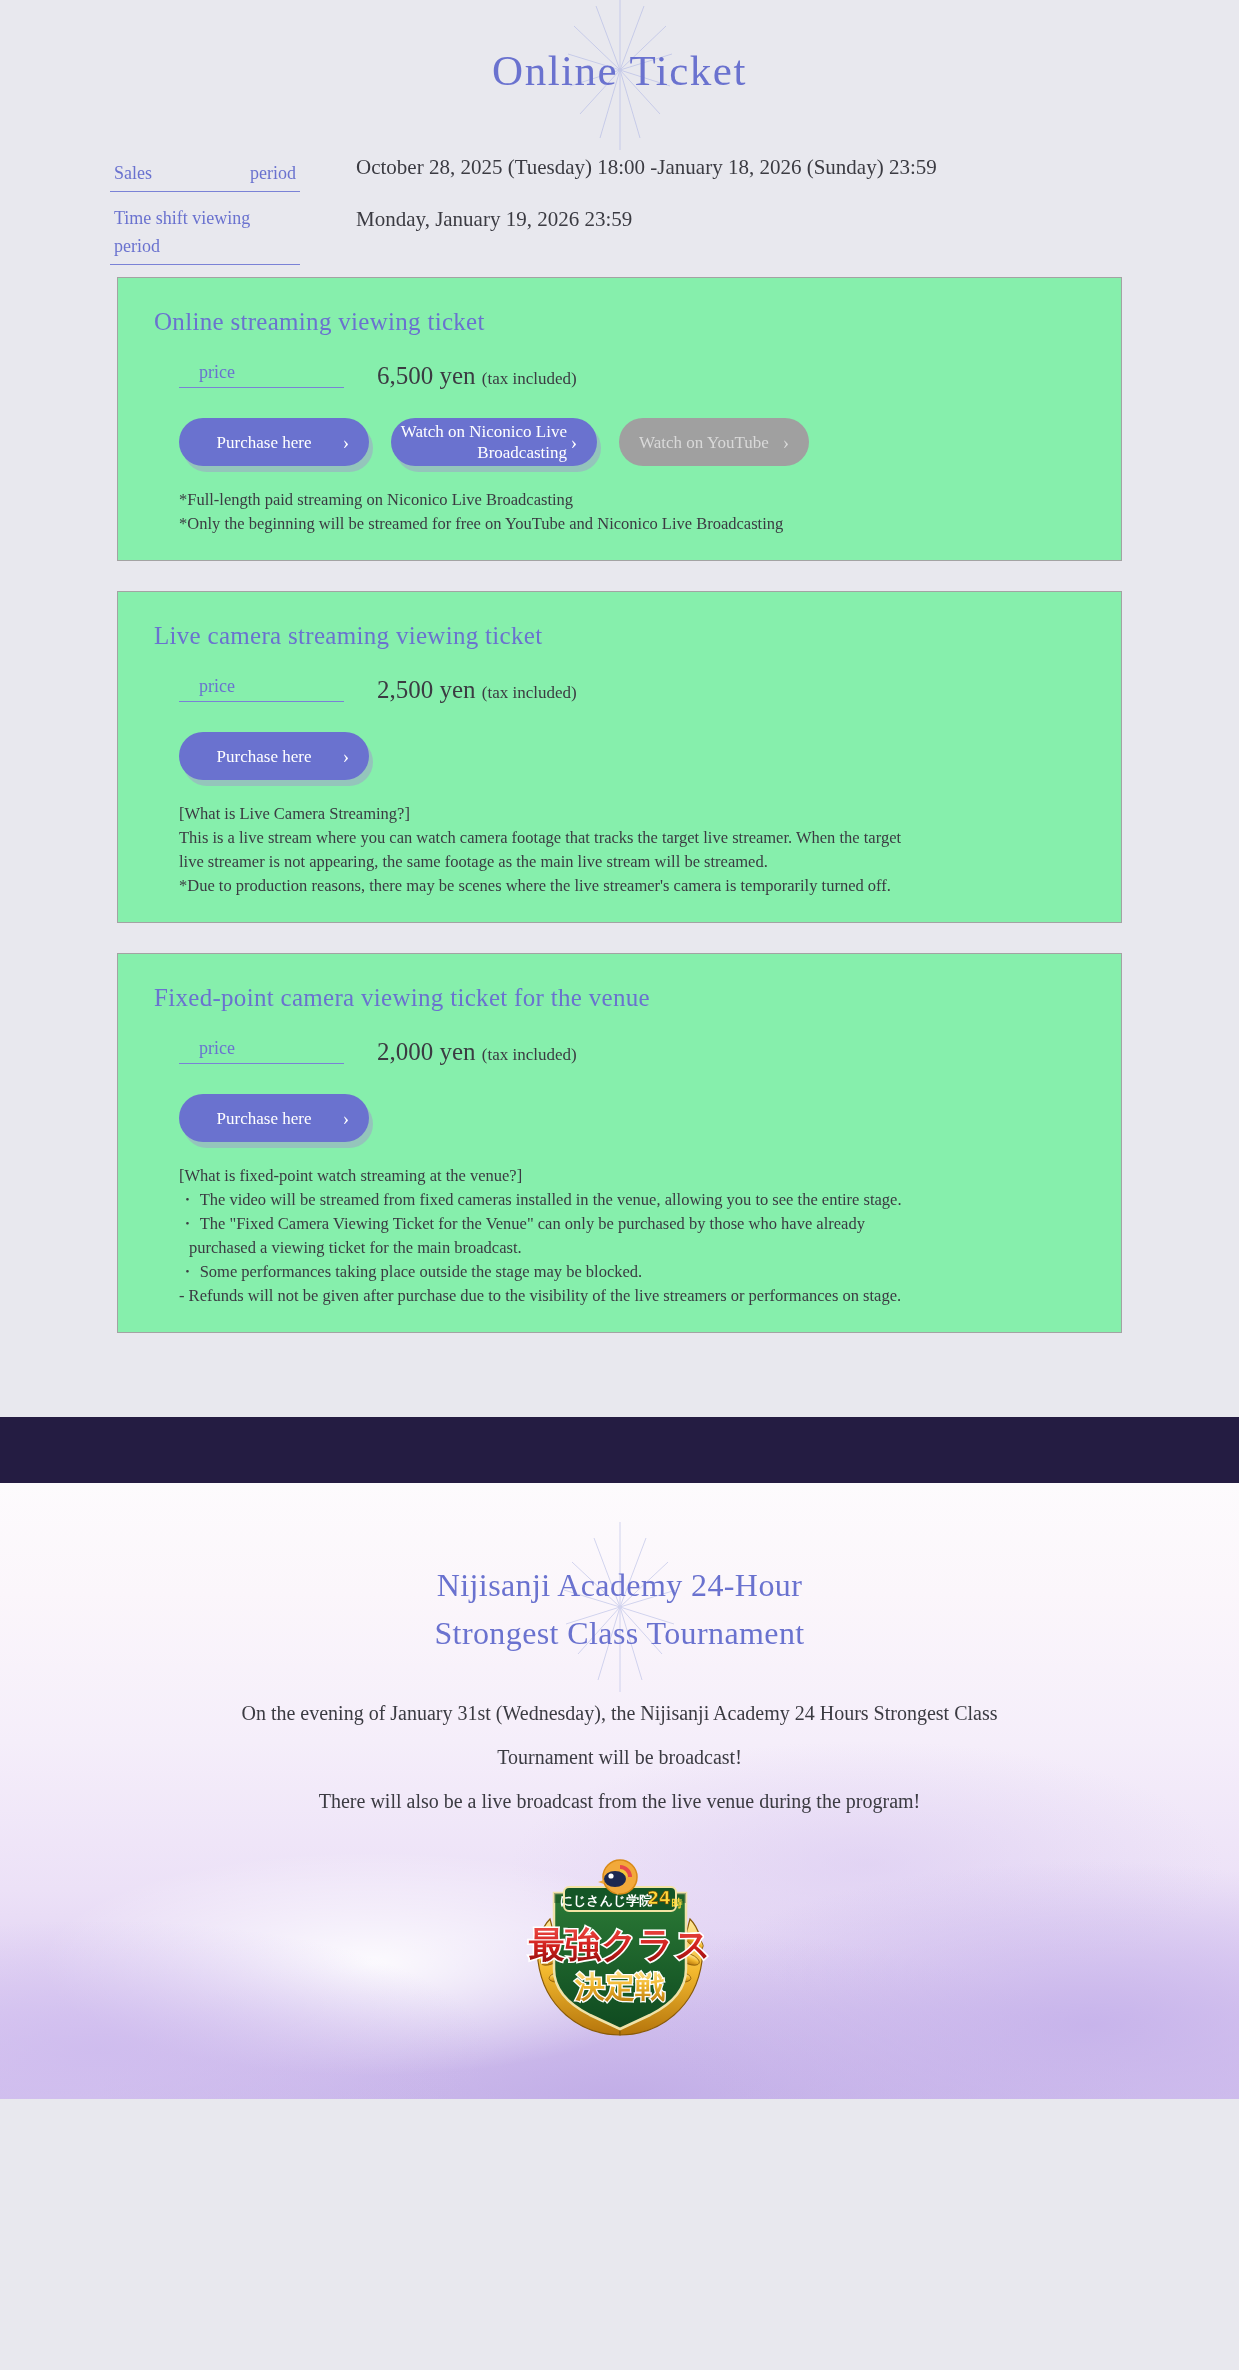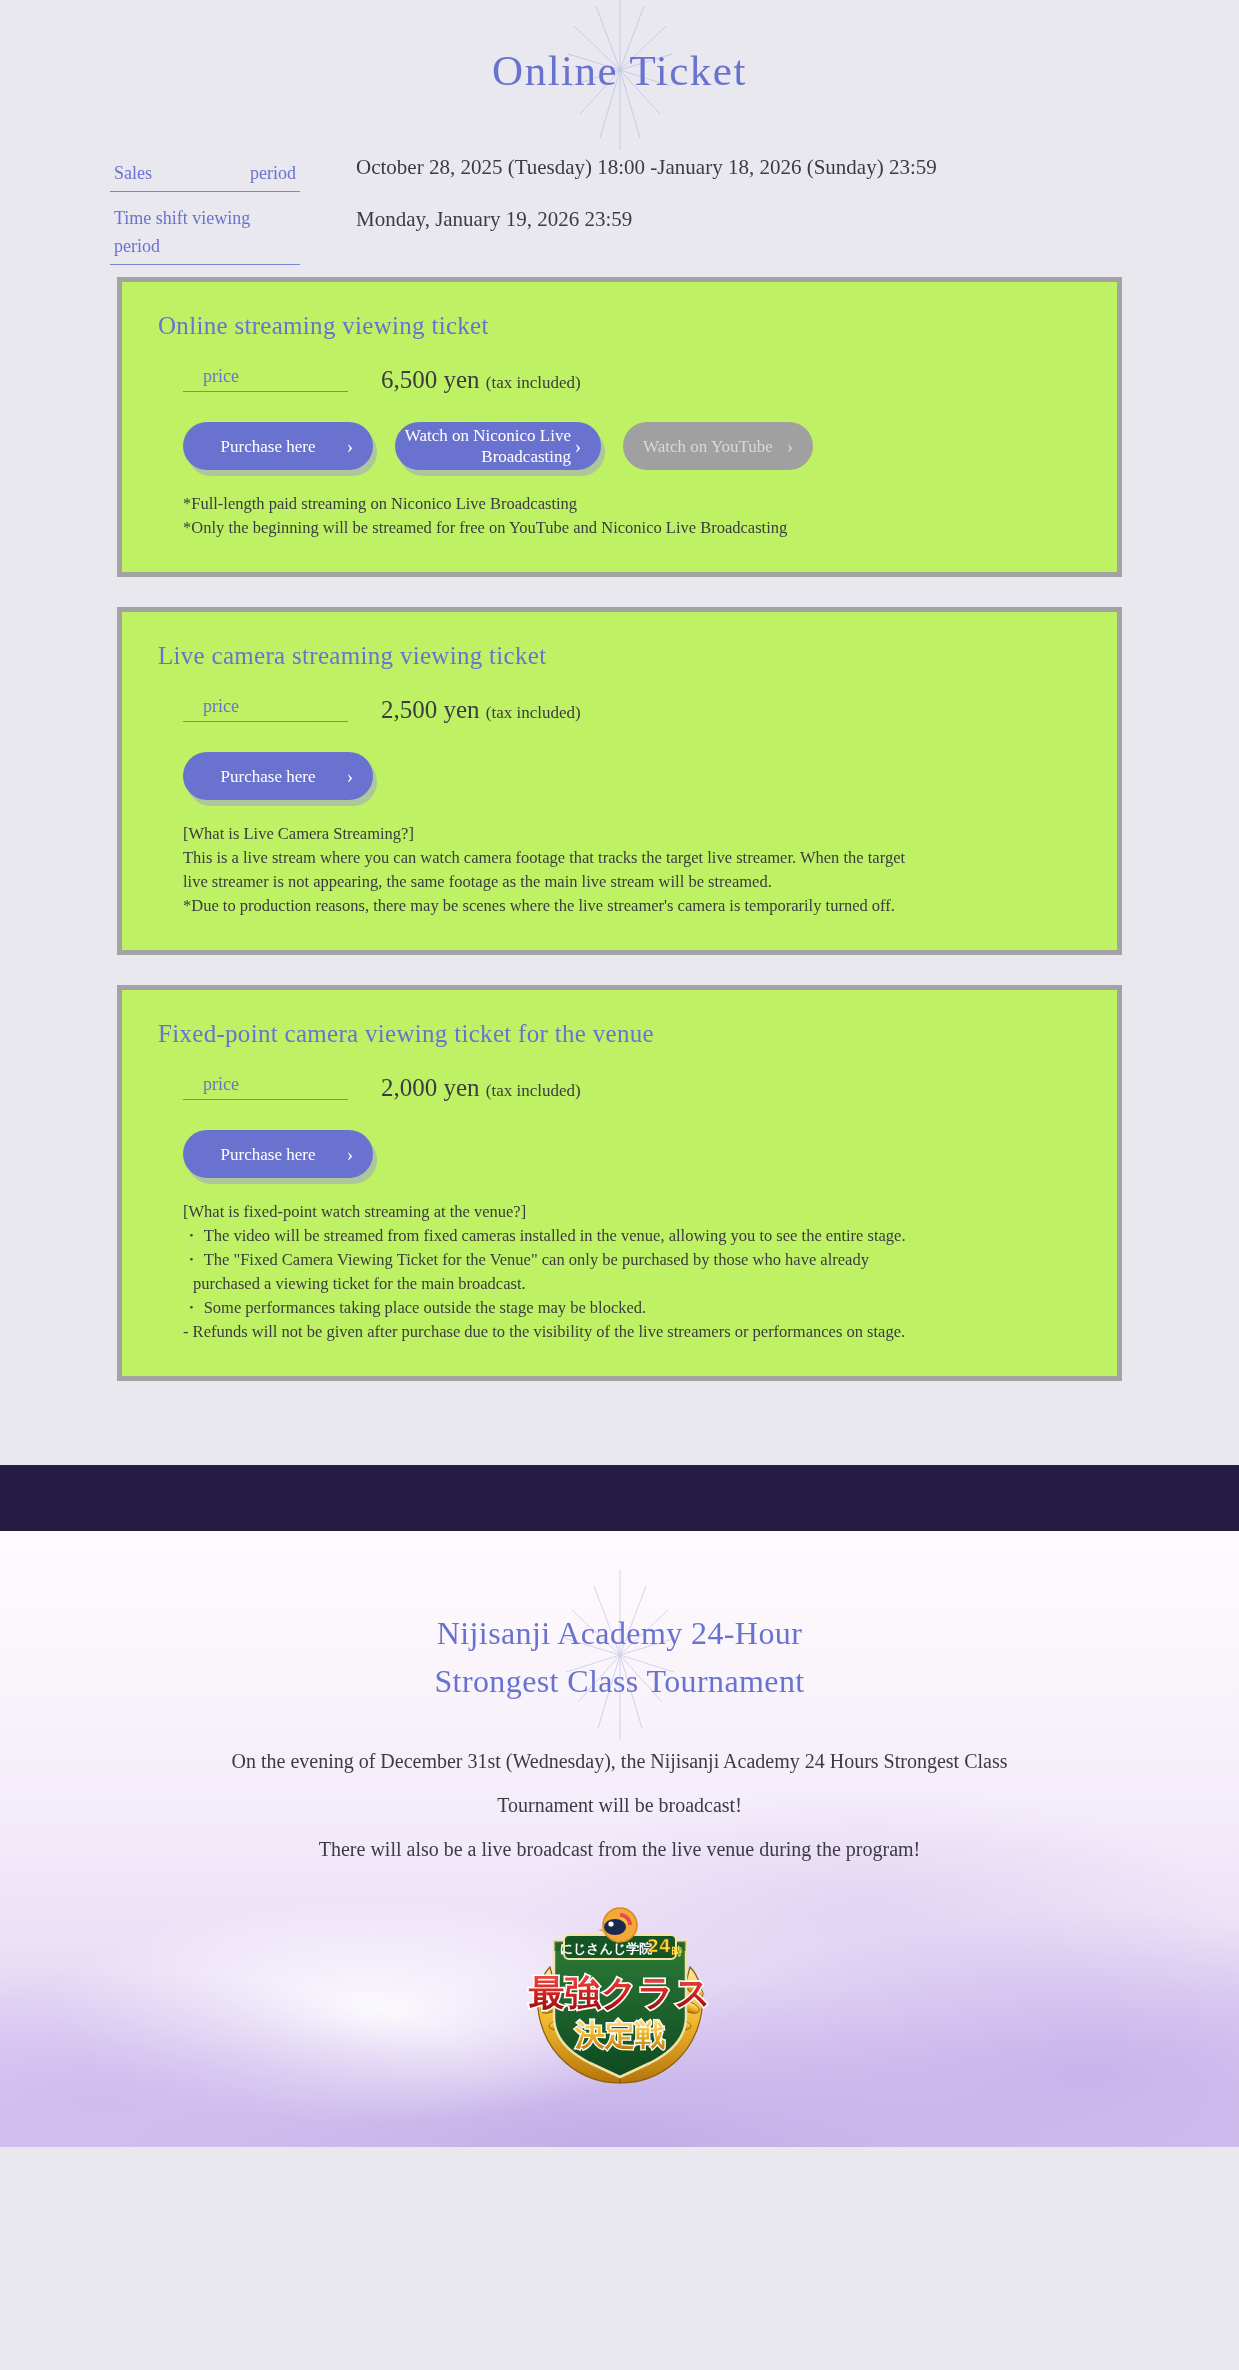--- a/index.html
+++ b/index.html
@@ -71,23 +71,23 @@
     color: #3b3b42;
     line-height: 28px;
     padding-top: 1px;
   }
   .periods { padding-top: 12px; }
 
   
   .card {
     width: 1005px;
     margin: 0 auto 30px auto;
-    border: 5px solid #a3a3a3;
-    background: #bef264;
-    padding: 30px 36px 32px 36px;
+    border: 1px solid #a3a3a3;
+    background: #86efac;
+    padding: 30px 36px 24px 36px;
   }
   .card-title {
     color: #6a72cf;
     font-size: 25px;
     margin-bottom: 26px;
     letter-spacing: .3px;
   }
   .price-row {
     display: flex;
     align-items: flex-end;
@@ -367,21 +367,21 @@
           <line x1="60" y1="85" x2="114" y2="102"></line>
         </g>
       </svg>
       <div class="promo-title">
         <div>Nijisanji Academy 24-Hour</div>
         <div>Strongest Class Tournament</div>
       </div>
     </div>
 
     <div class="promo-body">
-      <div>On the evening of December 31st (Wednesday), the Nijisanji Academy 24 Hours Strongest Class</div>
+      <div>On the evening of January 31st (Wednesday), the Nijisanji Academy 24 Hours Strongest Class</div>
       <div>Tournament will be broadcast!</div>
       <div>There will also be a live broadcast from the live venue during the program!</div>
     </div>
 
     <div class="logo-wrap">
       <svg class="logo" width="200" height="190" viewBox="0 0 200 190">
         <defs>
           <linearGradient id="goldG" x1="0" y1="0" x2="0" y2="1">
             <stop offset="0%" stop-color="#ffe89a"></stop>
             <stop offset="45%" stop-color="#f2b82e"></stop>

